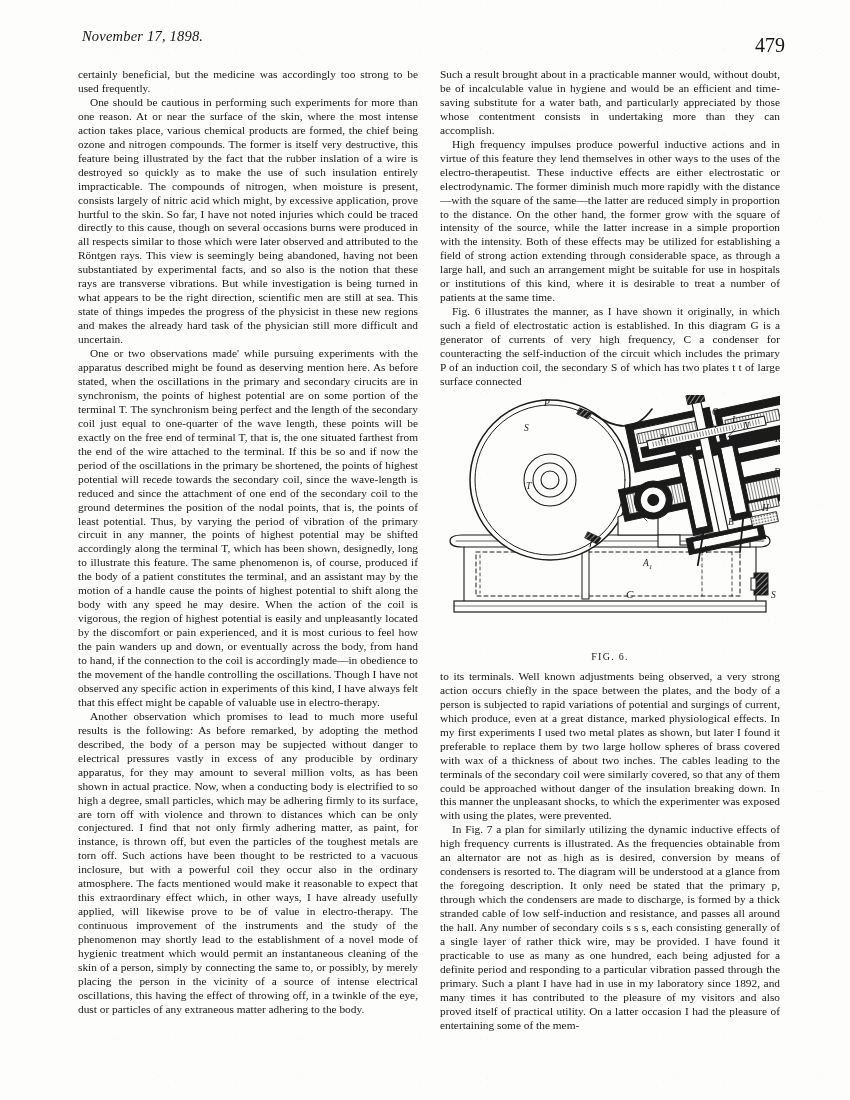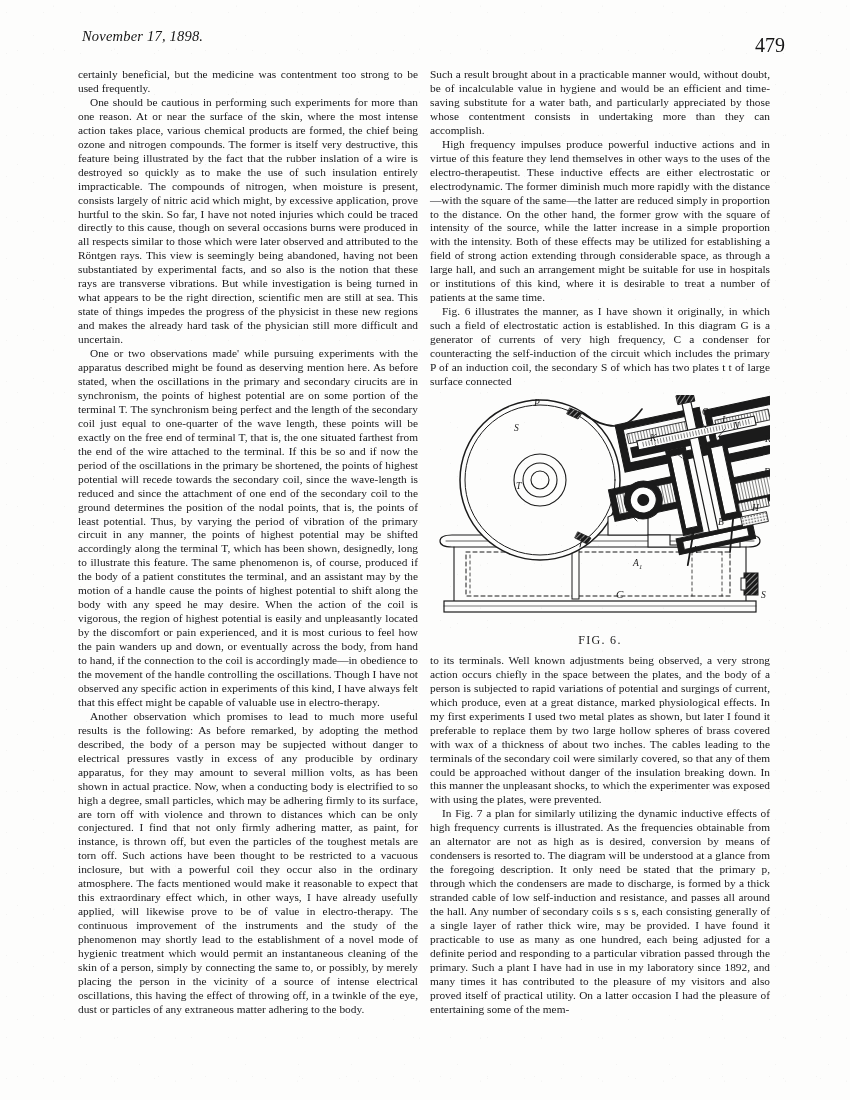--- a/index.html
+++ b/index.html
@@ -70,45 +70,45 @@
     top: 68px;
     width: 340px;
     font-size: 11.35px;
     line-height: 13.95px;
     text-align: justify;
     text-justify: inter-word;
     color: #17171a;
     -webkit-font-smoothing: none;
   }
   .col-left  { left: 78px; }
-  .col-right { left: 430px; }
+  .col-right { left: 440px; }
 
   .col p {
     margin: 0;
     text-indent: 12px;
     hyphens: none;
   }
   .col p.noindent { text-indent: 0; }
 
   
   .figure-block {
     margin: 6px 0 4px 0;
     width: 340px;
   }
   .figure-canvas {
     display: block;
     width: 340px;
     height: 238px;
   }
   .figure-caption {
     text-align: center;
-    font-size: 12px;
+    font-size: 10px;
     letter-spacing: 1.3px;
     font-family: "Liberation Serif", "DejaVu Serif", serif;
-    margin-top: 1px;
+    margin-top: 17px;
     margin-bottom: 6px;
     color: #1a1a1a;
   }
 
   
   .scan-noise {
     position: absolute;
     left: 0; top: 0;
     width: 850px; height: 1100px;
     pointer-events: none;
@@ -125,21 +125,21 @@
 <body>
 
 <div class="page">
 
   <div class="masthead">
     <div class="masthead-date">November 17, 1898.</div>
     <div class="masthead-pageno">479</div>
   </div>
 
   <div class="col col-left">
-    <p class="noindent">certainly beneficial, but the medicine was contentment too strong to be used frequently.</p>
+    <p class="noindent">certainly beneficial, but the medicine was accordingly too strong to be used frequently.</p>
     <p>One should be cautious in performing such experiments for more than one reason. At or near the surface of the skin, where the most intense action takes place, various chemical products are formed, the chief being ozone and nitrogen compounds. The former is itself very destructive, this feature being illustrated by the fact that the rubber inslation of a wire is destroyed so quickly as to make the use of such insulation entirely impracticable. The compounds of nitrogen, when moisture is present, consists largely of nitric acid which might, by excessive application, prove hurtful to the skin. So far, I have not noted injuries which could be traced directly to this cause, though on several occasions burns were produced in all respects similar to those which were later observed and attributed to the Röntgen rays. This view is seemingly being abandoned, having not been substantiated by experimental facts, and so also is the notion that these rays are transverse vibrations. But while investigation is being turned in what appears to be the right direction, scientific men are still at sea. This state of things impedes the progress of the physicist in these new regions and makes the already hard task of the physician still more difficult and uncertain.</p>
     <p>One or two observations made' while pursuing experiments with the apparatus described might be found as deserving mention here. As before stated, when the oscillations in the primary and secondary cirucits are in synchronism, the points of highest potential are on some portion of the terminal T. The synchronism being perfect and the length of the secondary coil just equal to one-quarter of the wave length, these points will be exactly on the free end of terminal T, that is, the one situated farthest from the end of the wire attached to the terminal. If this be so and if now the period of the oscillations in the primary be shortened, the points of highest potential will recede towards the secondary coil, since the wave-length is reduced and since the attachment of one end of the secondary coil to the ground determines the position of the nodal points, that is, the points of least potential. Thus, by varying the period of vibration of the primary circuit in any manner, the points of highest potential may be shifted accordingly along the terminal T, which has been shown, designedly, long to illustrate this feature. The same phenomenon is, of course, produced if the body of a patient constitutes the terminal, and an assistant may by the motion of a handle cause the points of highest potential to shift along the body with any speed he may desire. When the action of the coil is vigorous, the region of highest potential is easily and unpleasantly located by the discomfort or pain experienced, and it is most curious to feel how the pain wanders up and down, or eventually across the body, from hand to hand, if the connection to the coil is accordingly made—in obedience to the movement of the handle controlling the oscillations. Though I have not observed any specific action in experiments of this kind, I have always felt that this effect might be capable of valuable use in electro-therapy.</p>
     <p>Another observation which promises to lead to much more useful results is the following: As before remarked, by adopting the method described, the body of a person may be supjected without danger to electrical pressures vastly in excess of any producible by ordinary apparatus, for they may amount to several million volts, as has been shown in actual practice. Now, when a conducting body is electrified to so high a degree, small particles, which may be adhering firmly to its surface, are torn off with violence and thrown to distances which can be only conjectured. I find that not only firmly adhering matter, as paint, for instance, is thrown off, but even the particles of the toughest metals are torn off. Such actions have been thought to be restricted to a vacuous inclosure, but with a powerful coil they occur also in the ordinary atmosphere. The facts mentioned would make it reasonable to expect that this extraordinary effect which, in other ways, I have already usefully applied, will likewise prove to be of value in electro-therapy. The continuous improvement of the instruments and the study of the phenomenon may shortly lead to the establishment of a novel mode of hygienic treatment which would permit an instantaneous cleaning of the skin of a person, simply by connecting the same to, or possibly, by merely placing the person in the vicinity of a source of intense electrical oscillations, this having the effect of throwing off, in a twinkle of the eye, dust or particles of any extraneous matter adhering to the body.</p>
   </div>
 
   <div class="col col-right">
     <p class="noindent">Such a result brought about in a practicable manner would, without doubt, be of incalculable value in hygiene and would be an efficient and time-saving substitute for a water bath, and particularly appreciated by those whose contentment consists in undertaking more than they can accomplish.</p>
     <p>High frequency impulses produce powerful inductive actions and in virtue of this feature they lend themselves in other ways to the uses of the electro-therapeutist. These inductive effects are either electrostatic or electrodynamic. The former diminish much more rapidly with the distance—with the square of the same—the latter are reduced simply in proportion to the distance. On the other hand, the former grow with the square of intensity of the source, while the latter increase in a simple proportion with the intensity. Both of these effects may be utilized for establishing a field of strong action extending through considerable space, as through a large hall, and such an arrangement might be suitable for use in hospitals or institutions of this kind, where it is desirable to treat a number of patients at the same time.</p>
     <p>Fig. 6 illustrates the manner, as I have shown it originally, in which such a field of electrostatic action is established. In this diagram G is a generator of currents of very high frequency, C a condenser for counteracting the self-induction of the circuit which includes the primary P of an induction coil, the secondary S of which has two plates t t of large surface connected</p>
 

